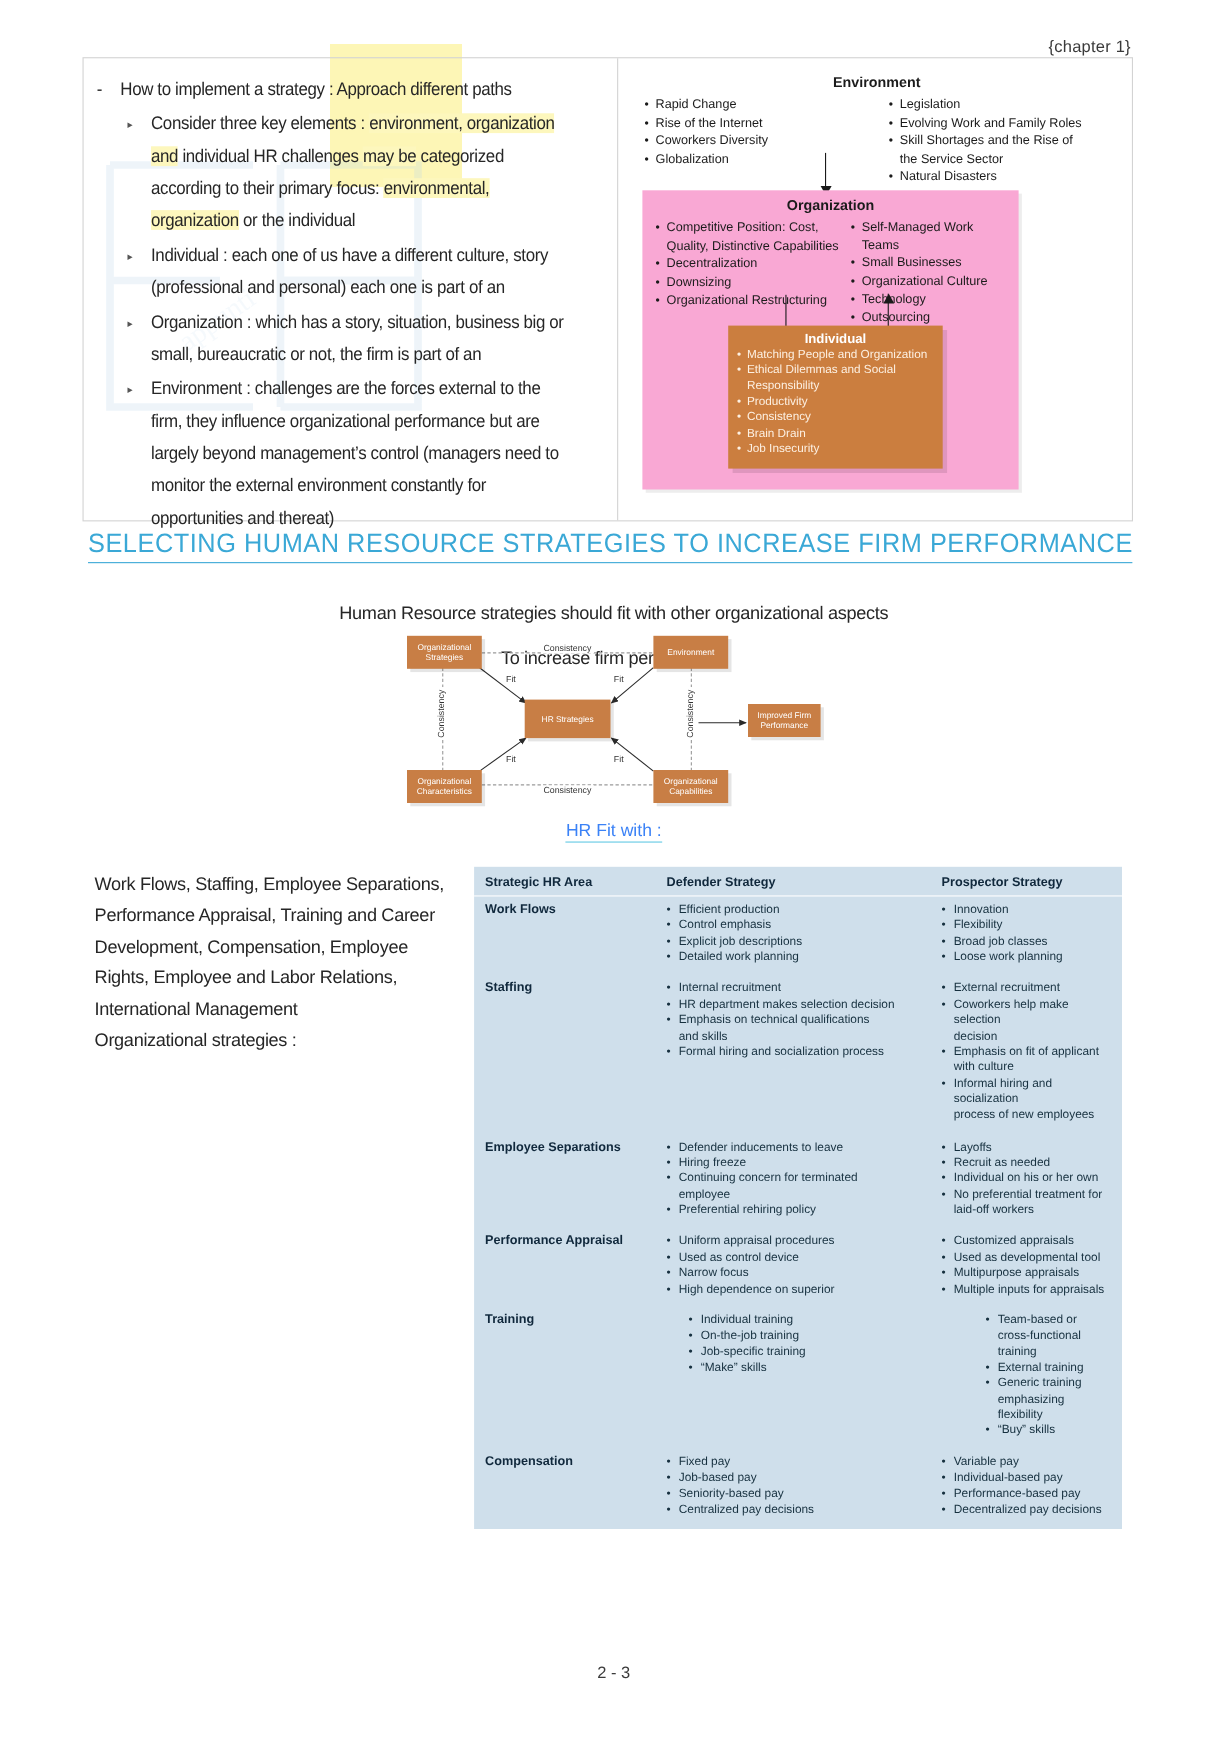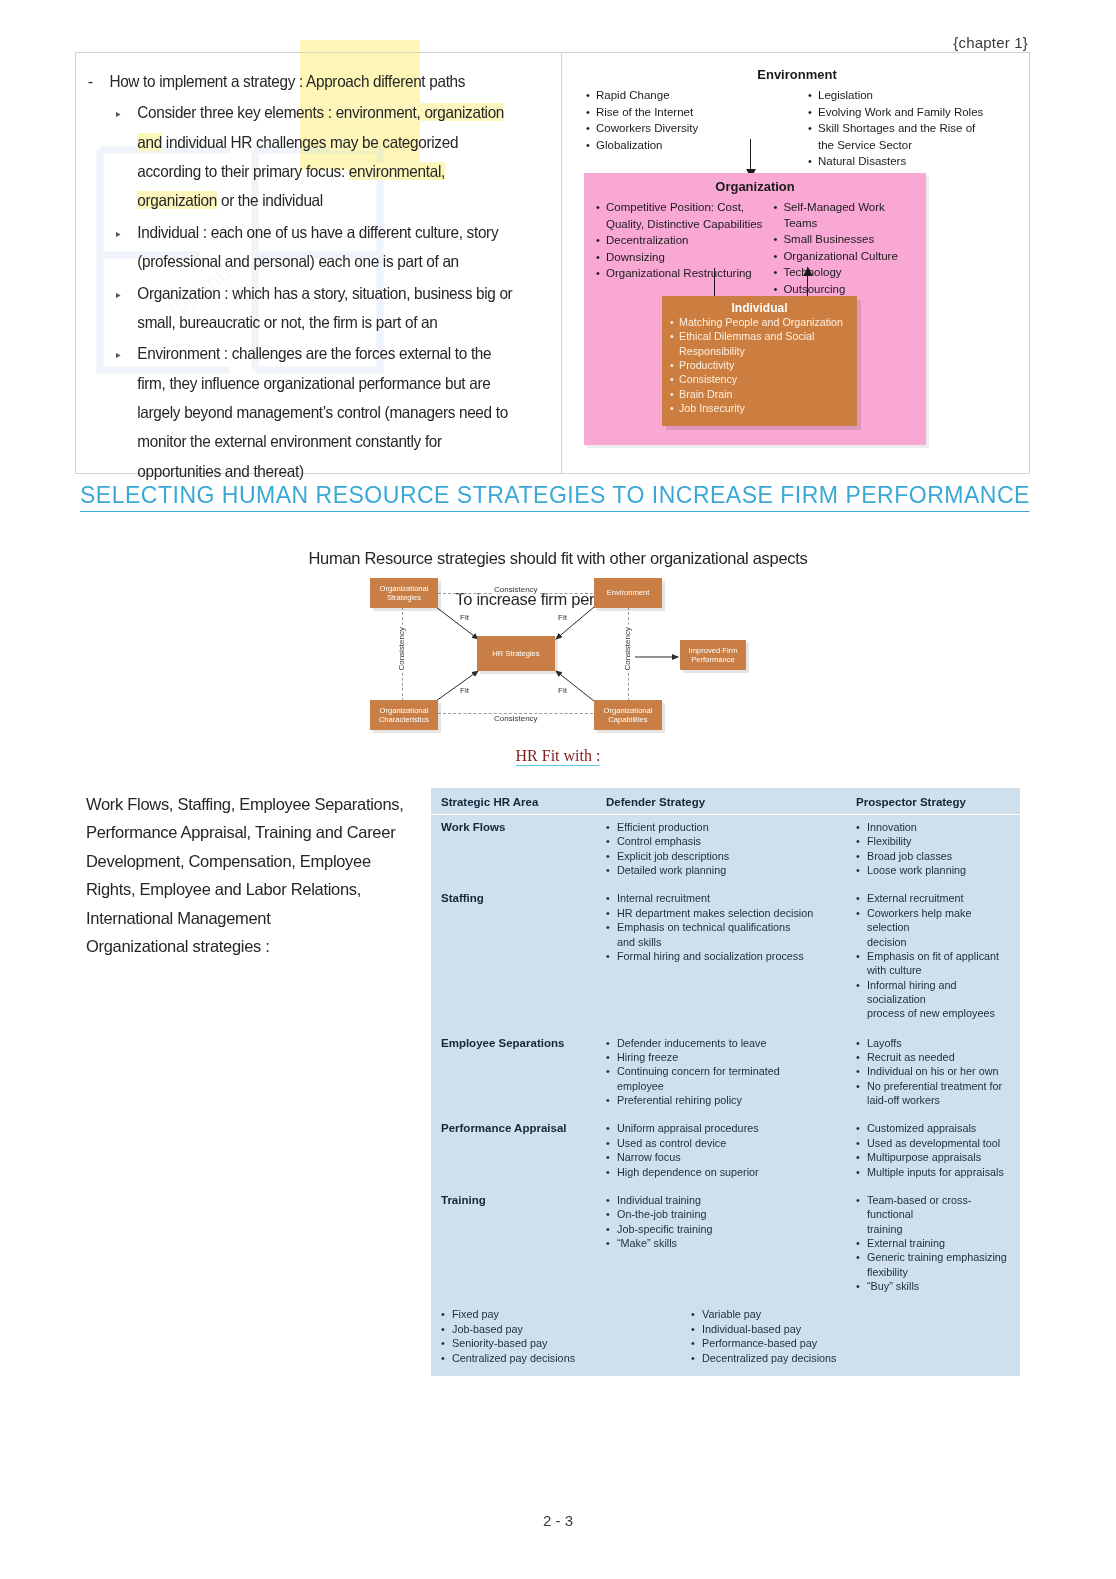--- a/index.html
+++ b/index.html
@@ -176,22 +176,21 @@
     letter-spacing: -0.3px;
   }
   .cl-1 { top: 546px; margin-top: 44px; }
   .cl-2 { top: 549px; }
 
   .hr-fit-with {
     position: absolute;
     top: 747px; width: 100%;
     text-align: center;
     font-size: 16px;
-    color: #7f1d1d;
-    font-family: Liberation Serif, serif;
+    color: #3b82f6;
   }
   .hr-fit-with span {
     border-bottom: 1.5px solid #63c9e4;
     padding-bottom: 1px;
   }
 
   
   .fit-fig {
     position: absolute;
     left: 360px; top: 573px;
@@ -719,21 +718,21 @@
           <span class="bl">•</span>
           <span class="tx">Multipurpose appraisals</span>
         </div>
       <div class="bullet-li">
           <span class="bl">•</span>
           <span class="tx">Multiple inputs for appraisals</span>
         </div>
     </div>
   </div>
 
-  <div class="trow" style="padding-top:11px;">
+  <div class="trow" style="padding-top:11px;gap:20px;">
     <div class="col-a">Training</div>
     <div class="col-b">
       <div class="bullet-li">
           <span class="bl">•</span>
           <span class="tx">Individual training</span>
         </div>
       <div class="bullet-li">
           <span class="bl">•</span>
           <span class="tx">On-the-job training</span>
         </div>
@@ -768,20 +767,21 @@
           <span class="tx">flexibility</span>
         </div>
       <div class="bullet-li">
           <span class="bl">•</span>
           <span class="tx">“Buy” skills</span>
         </div>
     </div>
   </div>
 
   <div class="trow" style="padding-top:11px;">
+    <div class="col-a">Compensation</div>
     <div class="col-b">
       <div class="bullet-li">
           <span class="bl">•</span>
           <span class="tx">Fixed pay</span>
         </div>
       <div class="bullet-li">
           <span class="bl">•</span>
           <span class="tx">Job-based pay</span>
         </div>
       <div class="bullet-li">

